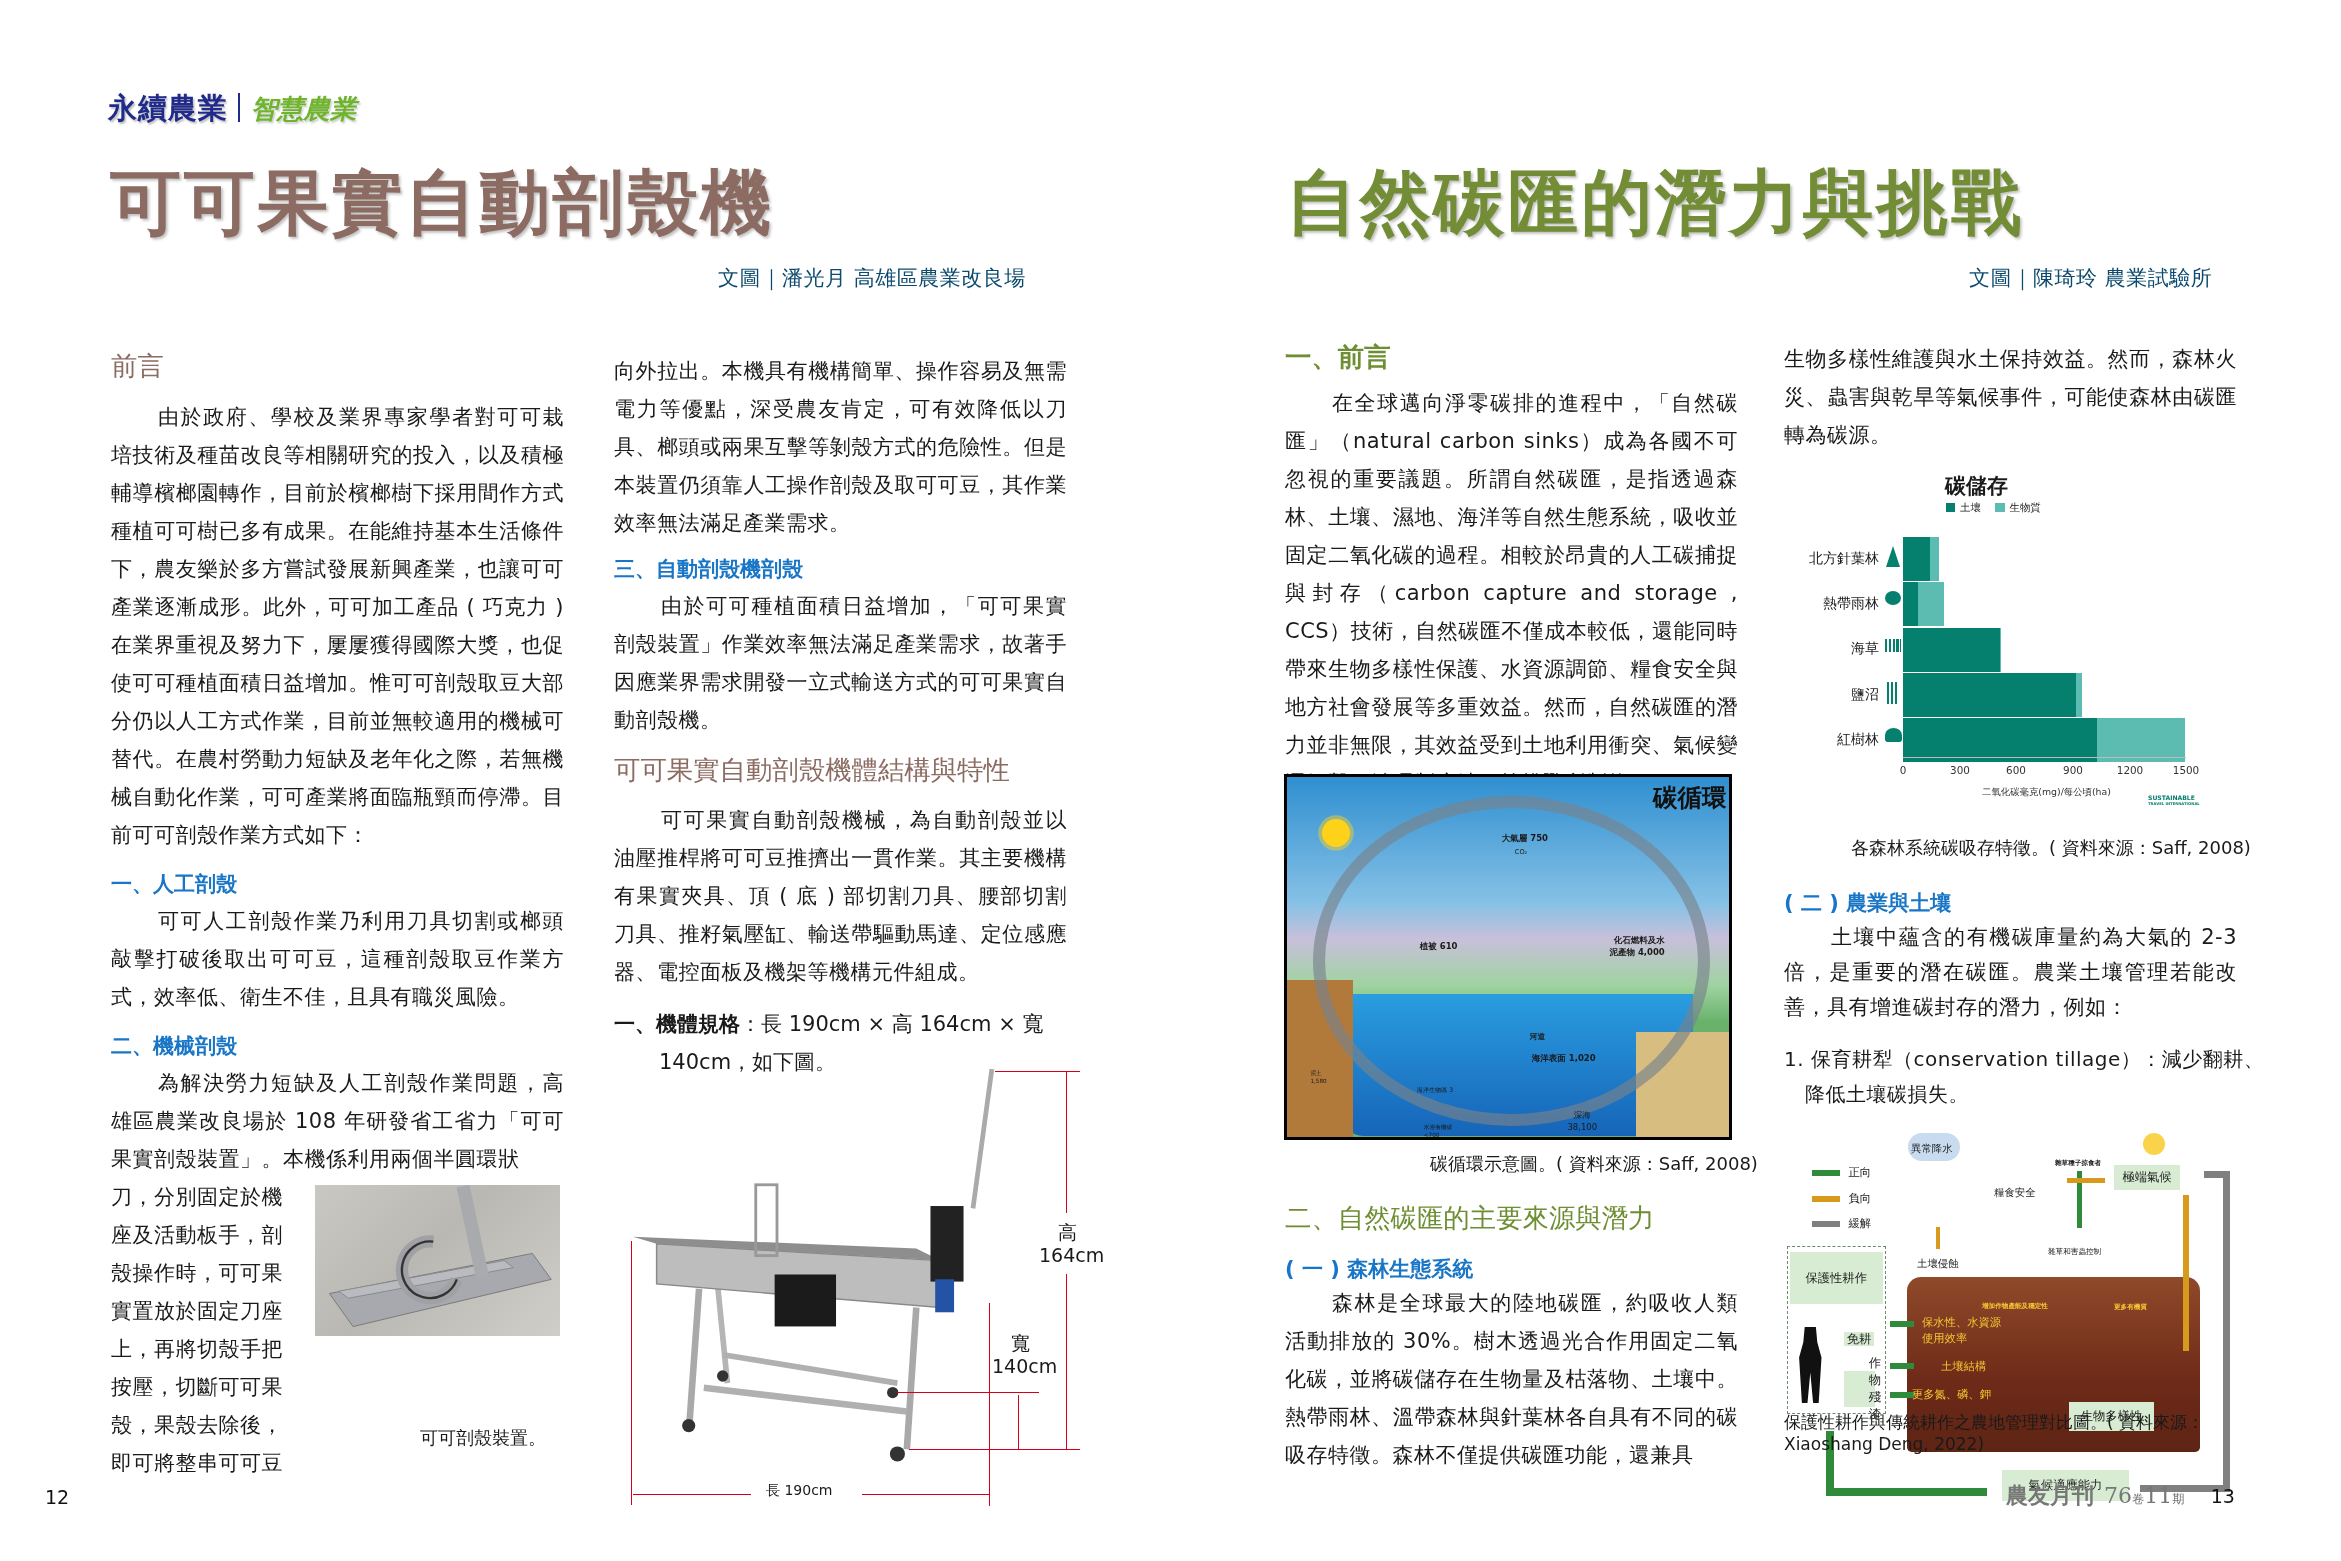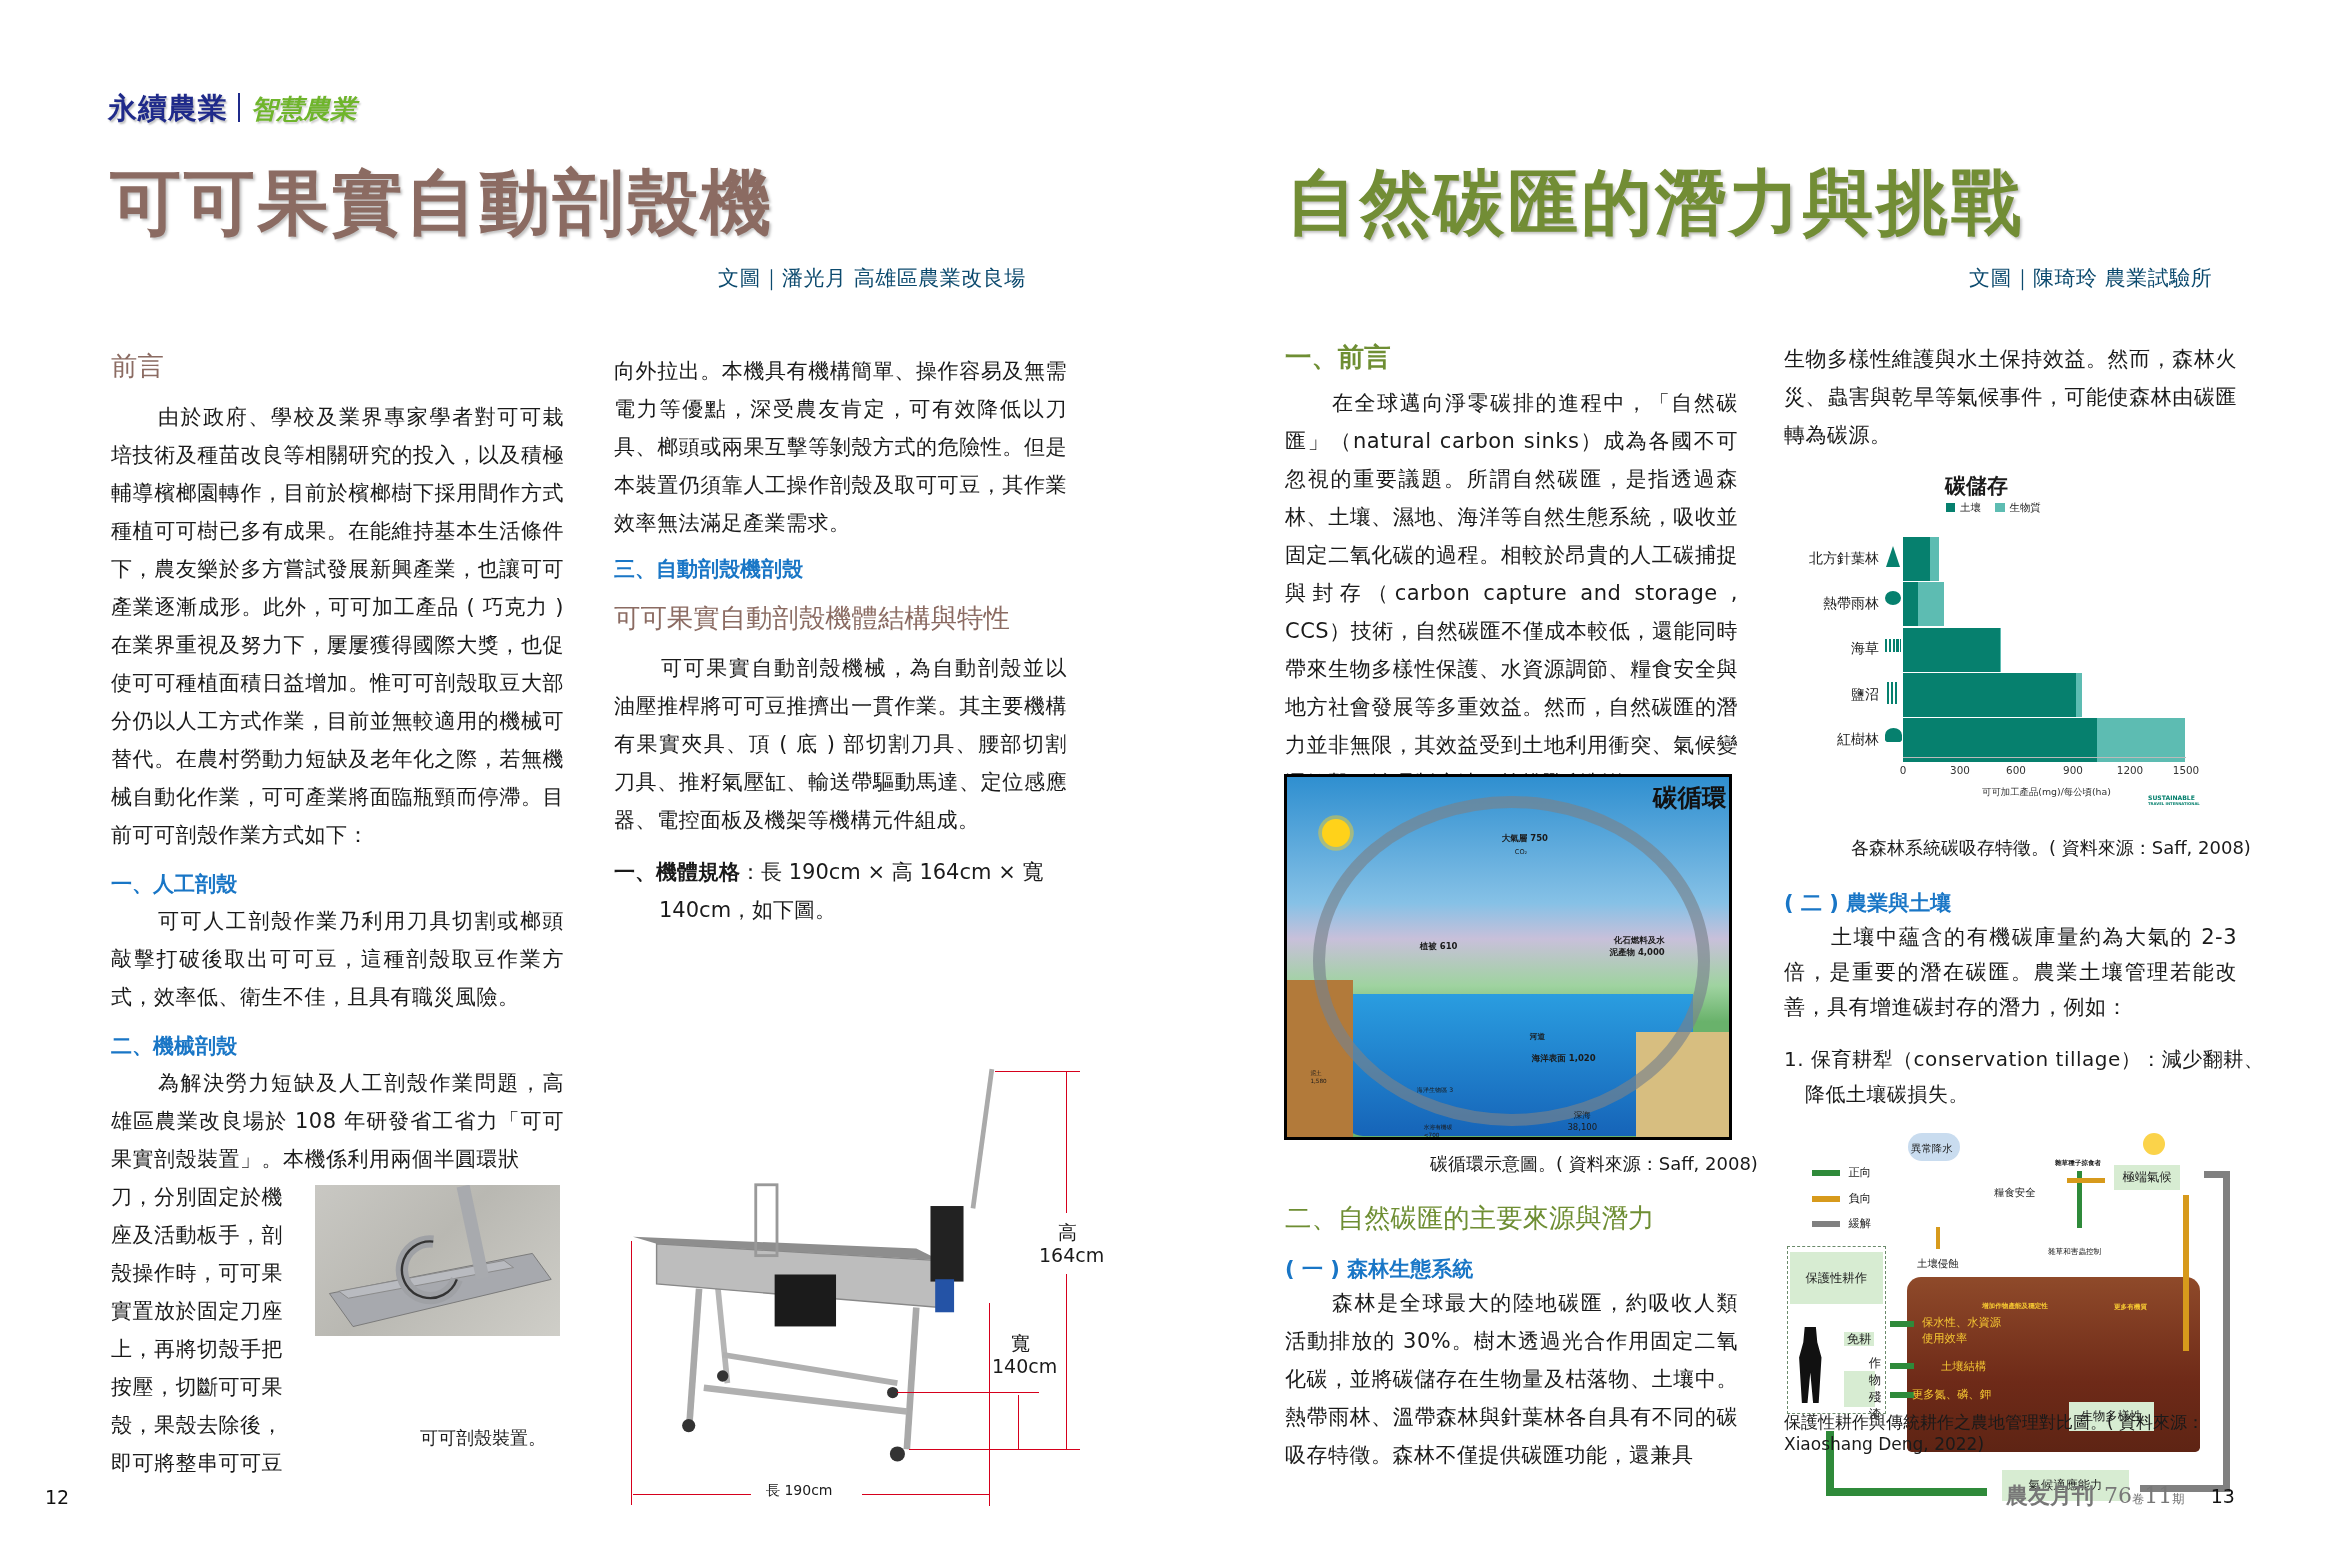--- a/index.html
+++ b/index.html
@@ -71,20 +71,21 @@
     <rect x="320" y="0" width="28" height="200" fill="#a8aaae" transform="rotate(-12 334 100)"></rect>
     <path d="M250,120 A60,60 0 1 0 300,200" fill="none" stroke="#9fa1a5" stroke-width="26"></path>
     <path d="M250,120 A60,60 0 1 0 300,200" fill="none" stroke="#333" stroke-width="5"></path>
   </svg>
 </div>
 <div class="abs caption" style="left:420px; top:1426px; white-space:nowrap;">可可剖殼裝置。</div>
 
 <div class="abs" style="left:614px; top:352px; width:453px;">
   <p class="body-text">向外拉出。本機具有機構簡單、操作容易及無需電力等優點，深受農友肯定，可有效降低以刀具、榔頭或兩果互擊等剝殼方式的危險性。但是本裝置仍須靠人工操作剖殼及取可可豆，其作業效率無法滿足產業需求。</p>
   <div class="h-blue" style="margin-top:10.4px; line-height:35px;">三、自動剖殼機剖殼</div>
+  <p class="body-text indent">由於可可種植面積日益增加，「可可果實剖殼裝置」作業效率無法滿足產業需求，故著手因應業界需求開發一立式輸送方式的可可果實自動剖殼機。</p>
   <div class="h-brown" style="margin-top:11.3px; margin-bottom:12.3px; line-height:38px;">可可果實自動剖殼機體結構與特性</div>
   <p class="body-text indent">可可果實自動剖殼機械，為自動剖殼並以油壓推桿將可可豆推擠出一貫作業。其主要機構有果實夾具、頂 ( 底 ) 部切割刀具、腰部切割刀具、推籽氣壓缸、輸送帶驅動馬達、定位感應器、電控面板及機架等機構元件組成。</p>
   <div style="margin-top:14px; font-size:21px; line-height:38px; white-space:nowrap;">
     <span style="font-weight:bold;">一、機體規格</span><span>：長 190cm × 高 164cm × 寬</span>
   </div>
   <div style="font-size:21px; line-height:38px; padding-left:45px;">140cm，如下圖。</div>
 </div>
 
 <div class="abs" style="left:614px; top:1062px; width:496px; height:425px;">
   <svg width="496" height="425" viewBox="0 0 1050 900">
@@ -206,21 +207,21 @@
   <div class="abs" style="left:115px; top:172px; width:16px; height:13.2px; background:repeating-linear-gradient(90deg,#06806e 0 2.4px,transparent 2.4px 3.8px);"></div>
   <div class="abs" style="left:117px; top:215px; width:13.2px; height:22px; background:repeating-linear-gradient(90deg,#06806e 0 1.9px,transparent 1.9px 4.2px);"></div>
   <div class="abs" style="left:115px; top:261px; width:17px; height:14px; border-radius:50% 50% 20% 20%; background:#06806e;"></div>
   <div class="abs" style="left:133px; top:290px; width:283px; height:0.5px; background:#bbb;"></div>
   <span class="tick" style="left:133px; top:297px;">0</span>
   <span class="tick" style="left:190px; top:297px;">300</span>
   <span class="tick" style="left:246px; top:297px;">600</span>
   <span class="tick" style="left:303px; top:297px;">900</span>
   <span class="tick" style="left:360px; top:297px;">1200</span>
   <span class="tick" style="left:416px; top:297px;">1500</span>
-  <div class="abs" style="left:212px; top:319px; font-size:9.4px; color:#333; white-space:nowrap;">可可加工產品(mg)/每公頃(ha)</div>
+  <div class="abs" style="left:212px; top:319px; font-size:9.4px; color:#333; white-space:nowrap;">二氧化碳毫克(mg)/每公頃(ha)</div>
   <div class="abs" style="left:378px; top:328px; color:#06806e; font-weight:bold; line-height:5.7px;">
     <div style="font-size:6.1px;">SUSTAINABLE</div>
     <div style="font-size:3.8px;">TRAVEL INTERNATIONAL</div>
   </div>
 </div>
 <div class="abs caption" style="left:1851px; top:836px; white-space:nowrap;">各森林系統碳吸存特徵。( 資料來源：Saff, 2008)</div>
 
 <div class="abs" style="left:1784px; top:887px; width:453px;">
   <div class="h-blue" style="line-height:33px;">( 二 ) 農業與土壤</div>
   <p class="body-text indent" style="line-height:35px;">土壤中蘊含的有機碳庫量約為大氣的 2-3 倍，是重要的潛在碳匯。農業土壤管理若能改善，具有增進碳封存的潛力，例如：</p>

